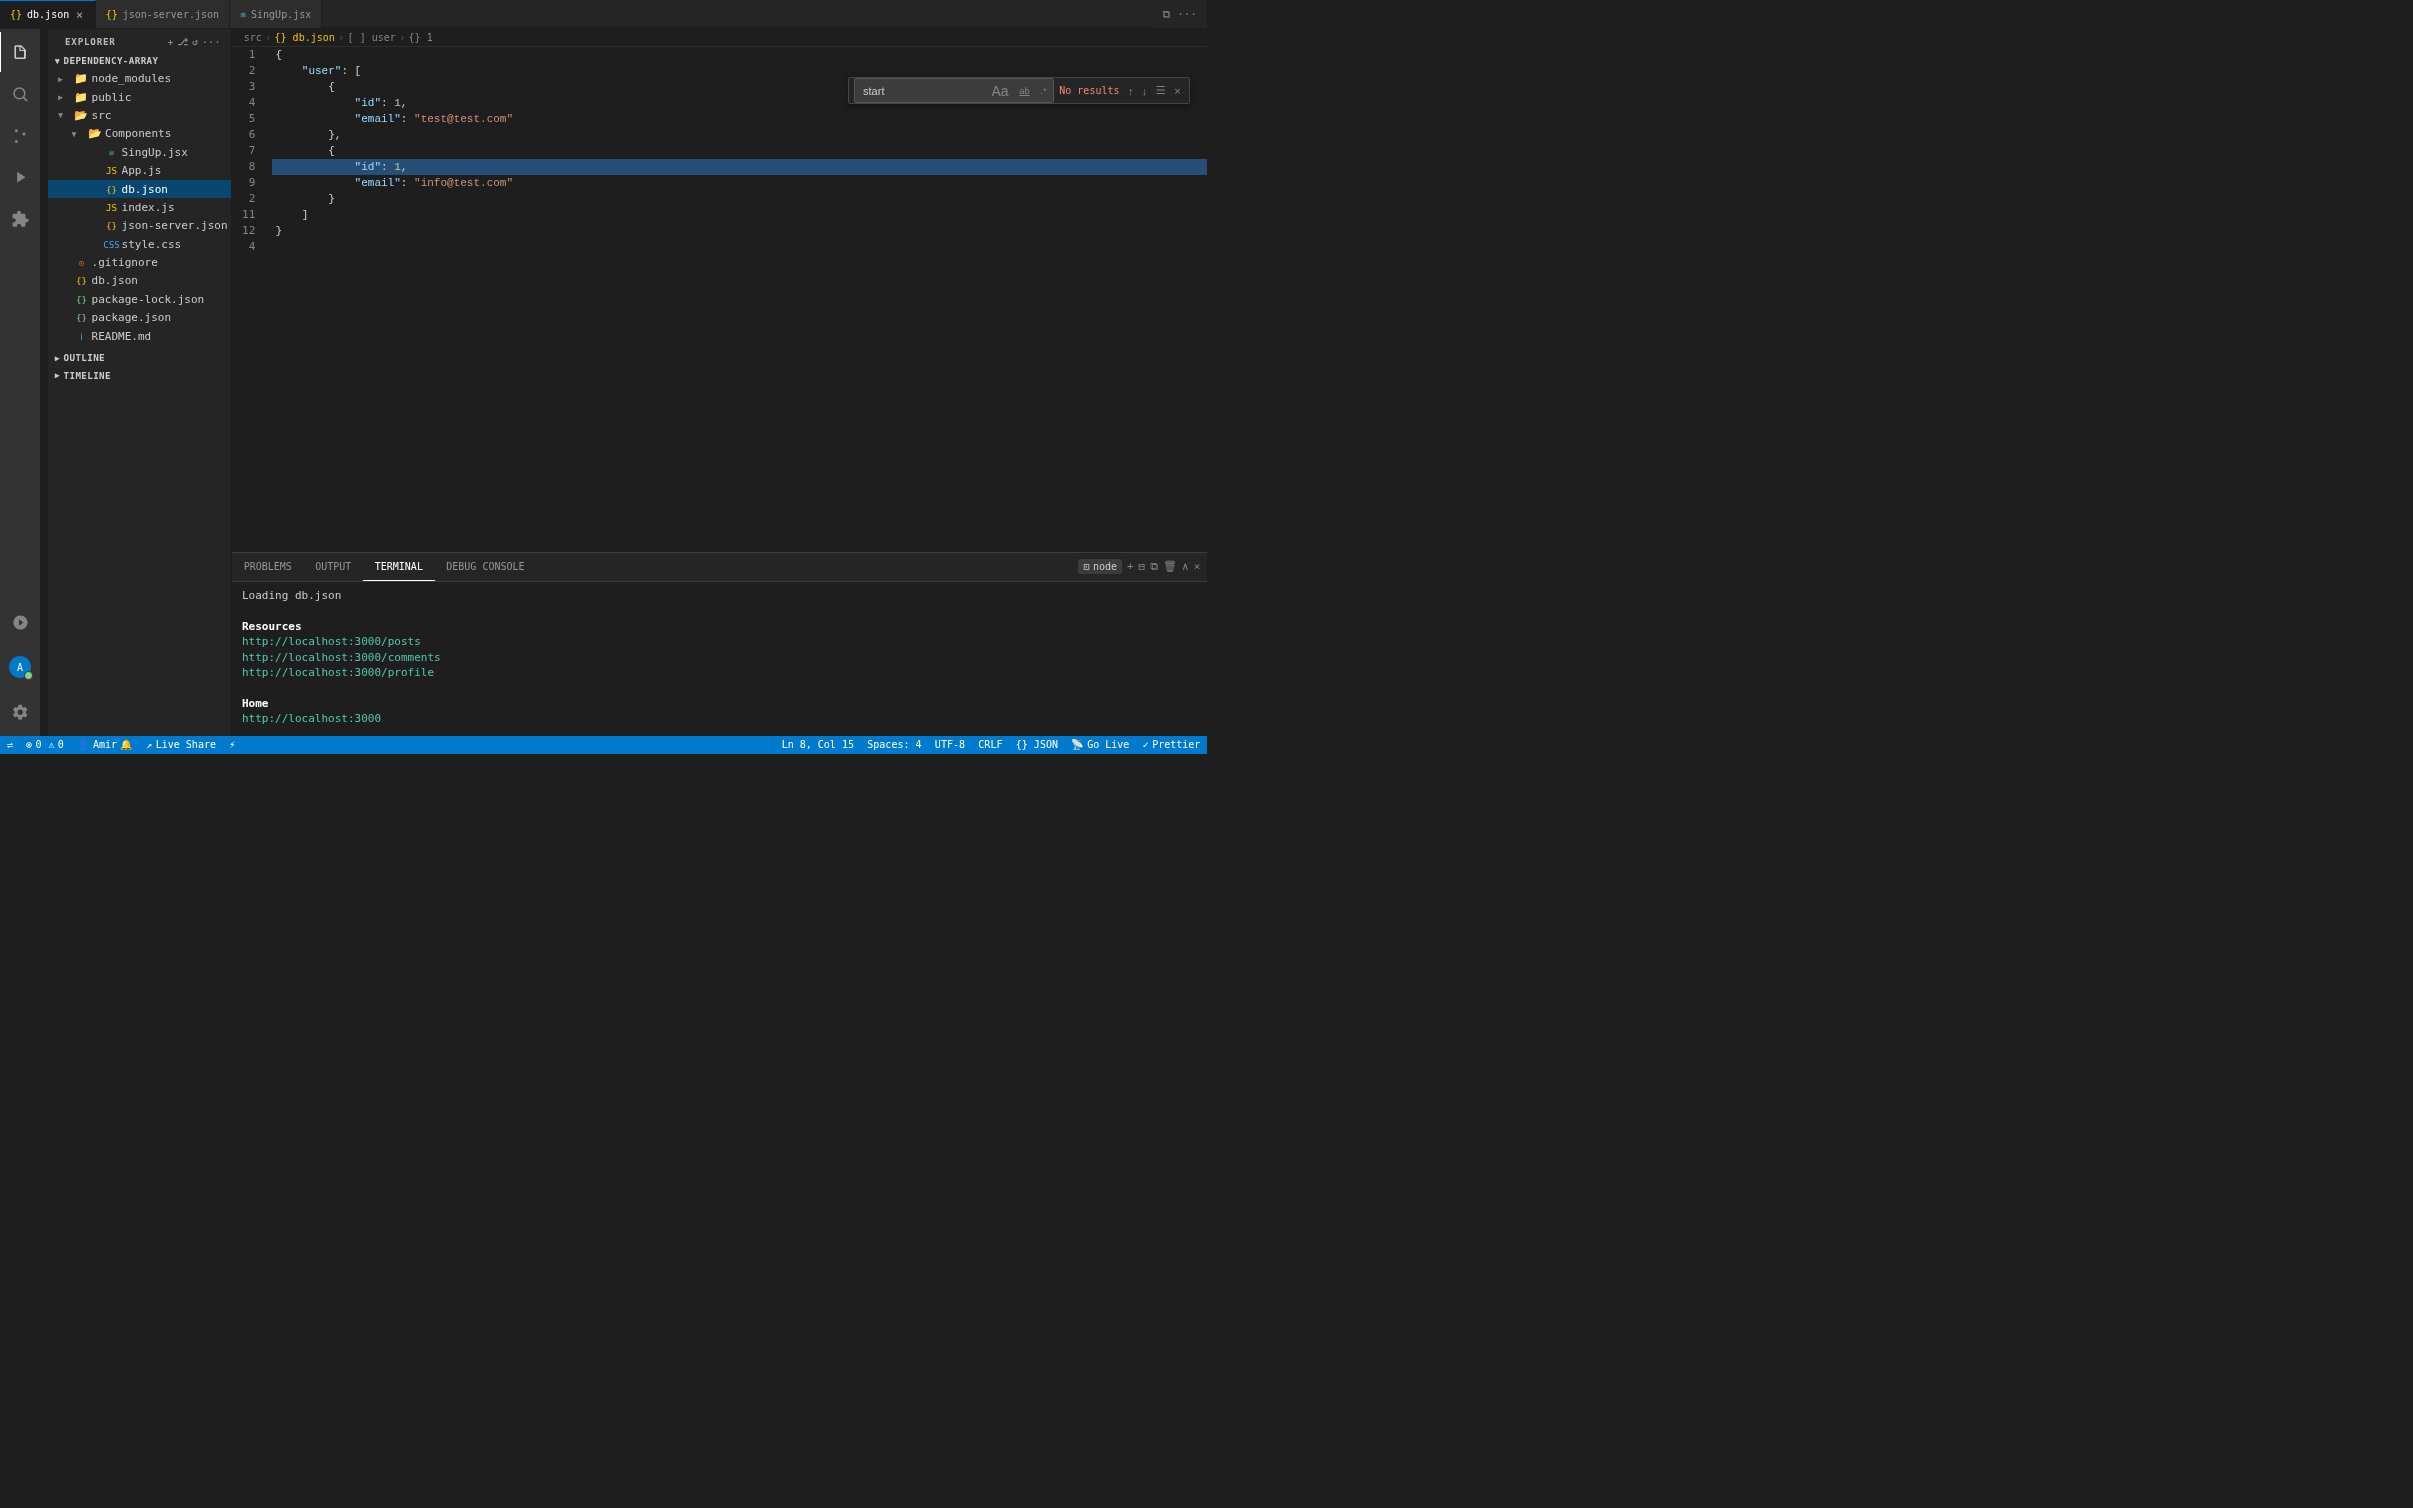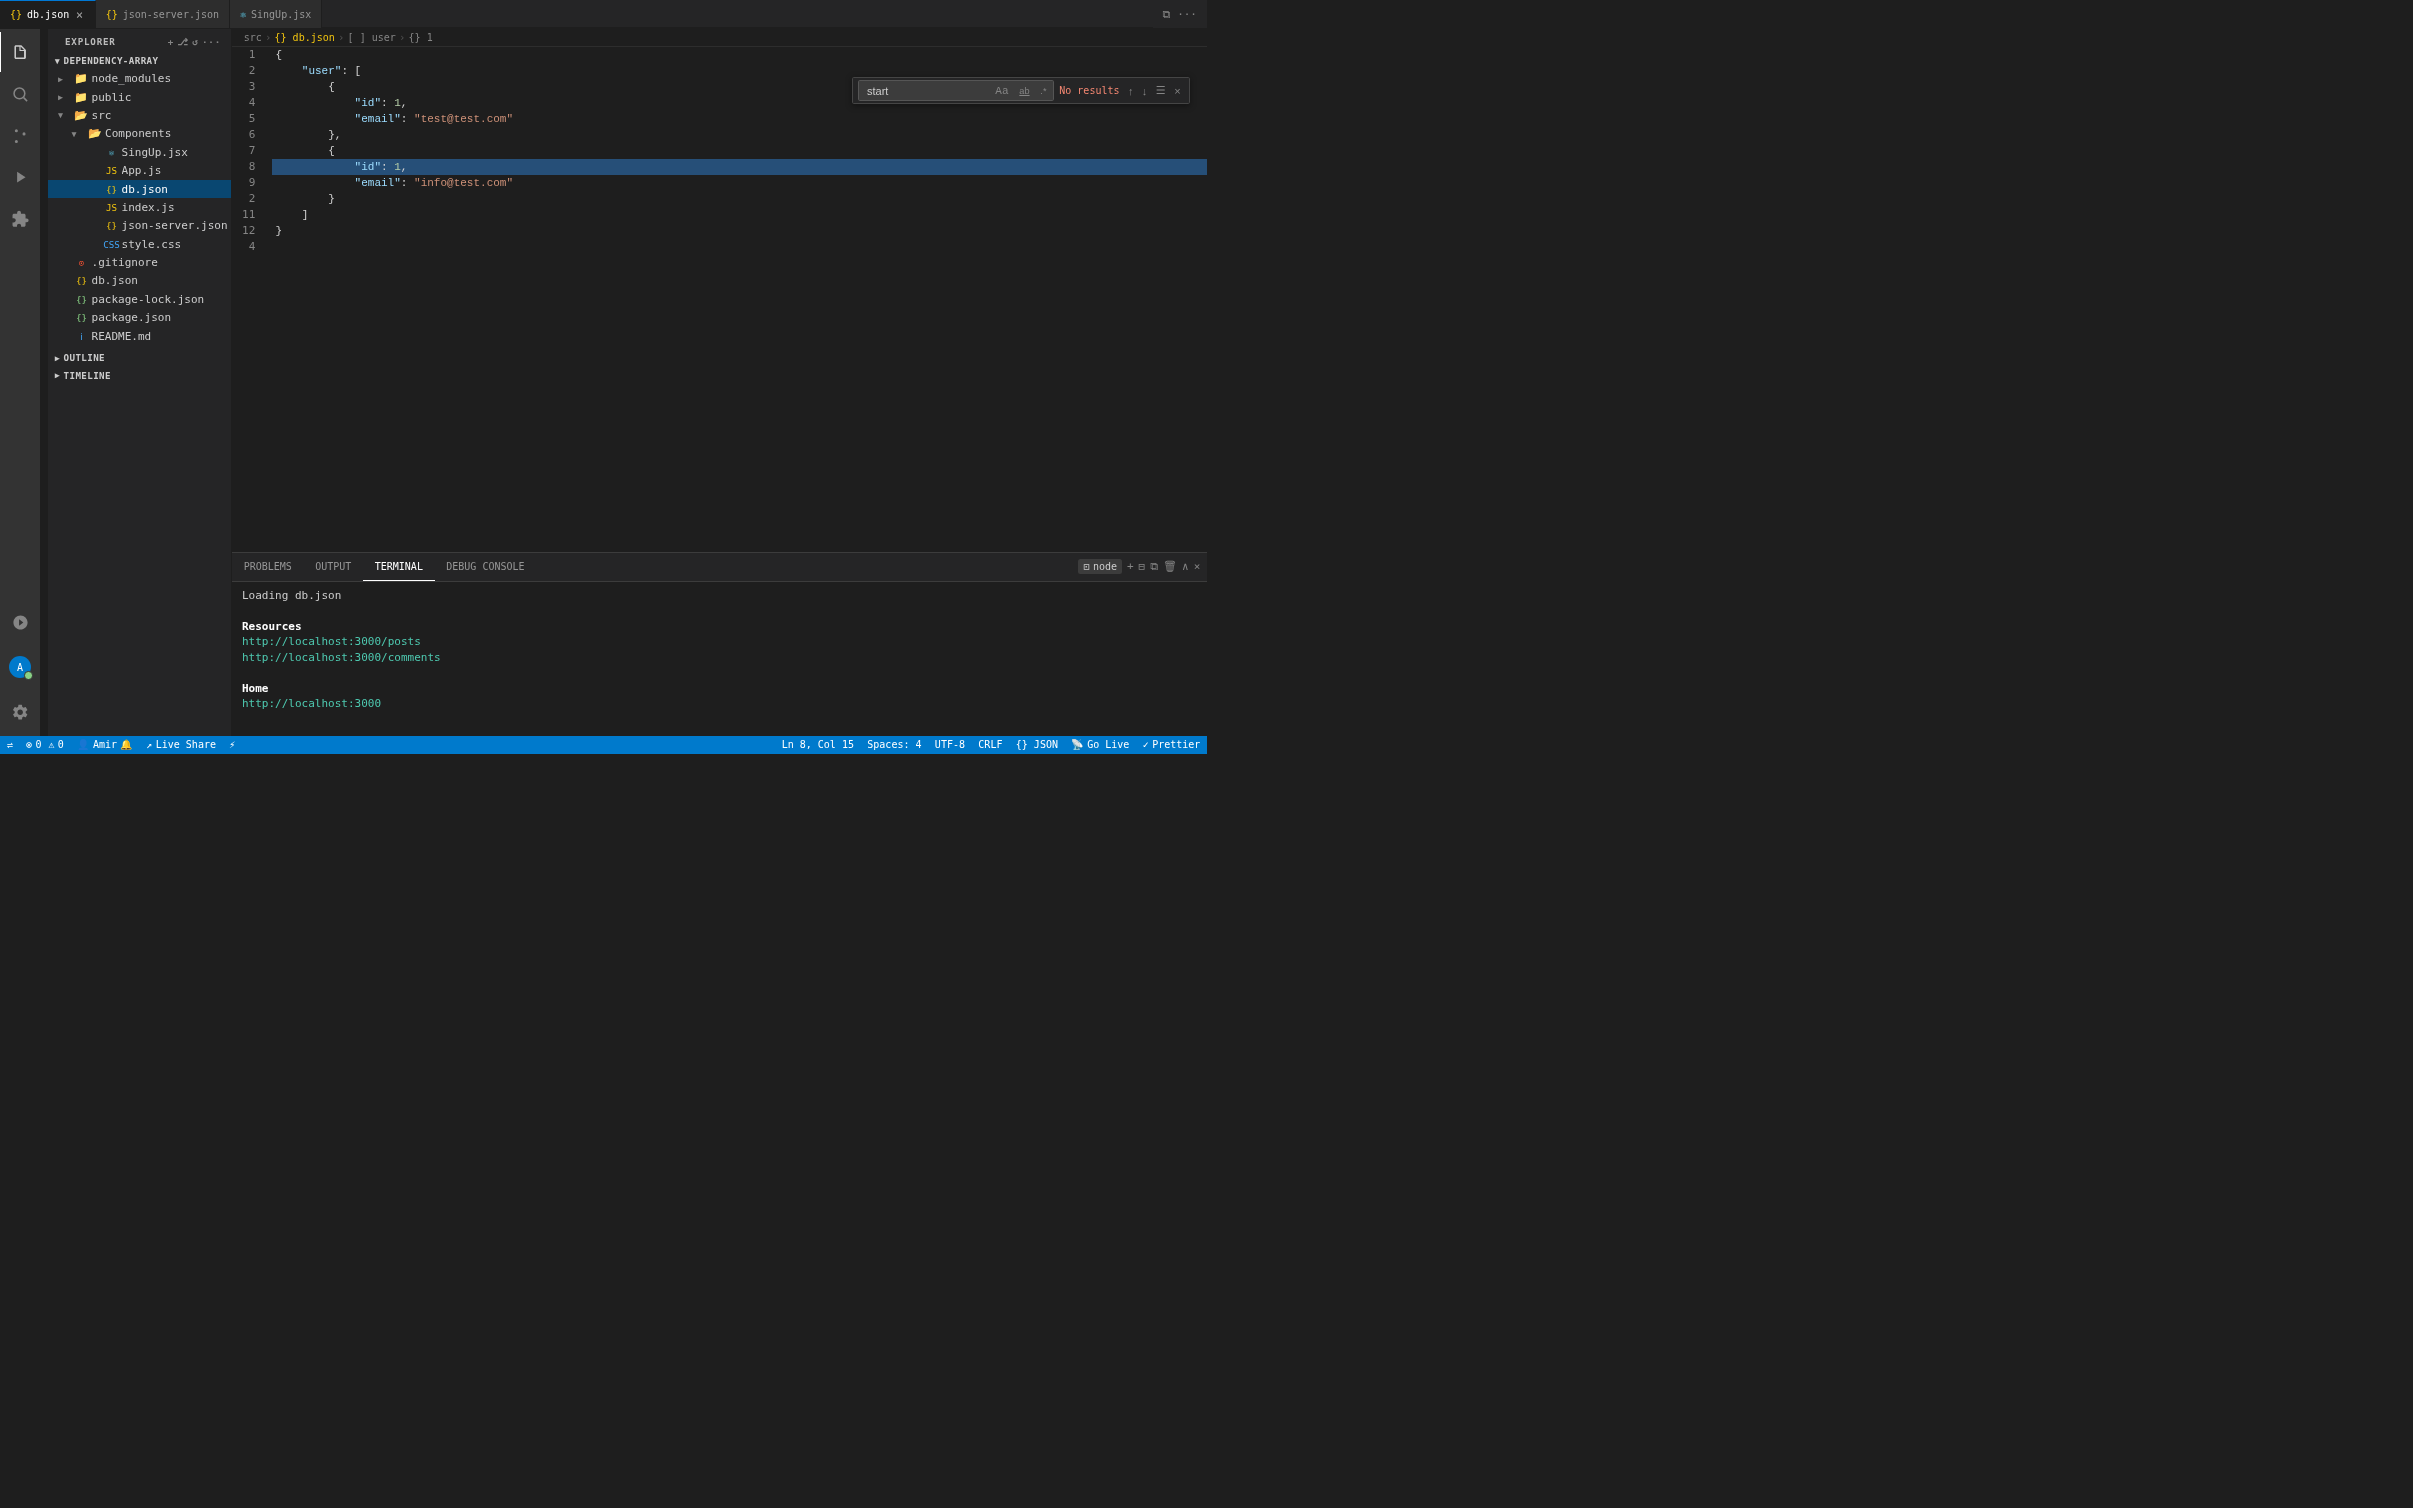--- a/index.html
+++ b/index.html
@@ -571,21 +571,21 @@
         <span style="cursor:pointer; color:#f1c40f;">{} db.json</span>
         <span class="breadcrumb-sep">›</span>
         <span style="cursor:pointer;">[ ] user</span>
         <span class="breadcrumb-sep">›</span>
         <span style="cursor:pointer;">{} 1</span>
       </div>
 
       <div class="find-widget">
         <div style="display:flex; align-items:center; gap:4px; background:#3c3c3c; border:0.8px solid #555; border-radius:1.7px; padding: 1.7px 3.4px;">
           <input class="find-input" style="background: transparent; border: none; width: 126px;" value="start">
-          <button class="find-btn" title="Match Case" style="font-size:11px; font-family:Liberation Mono, monospace;">Aa</button>
+          <button class="find-btn" title="Match Case" style="font-size:14px; font-family:Liberation Sans, sans-serif;">Aa</button>
           <button class="find-btn" title="Match Whole Word" style="font-size:9.2px; text-decoration:underline;">ab</button>
           <button class="find-btn" title="Use Regular Expression" style="font-size:9.2px;">.*</button>
         </div>
         <span class="find-result">No results</span>
         <div class="find-actions">
           <button class="find-btn">↑</button>
           <button class="find-btn">↓</button>
           <button class="find-btn">☰</button>
           <button class="find-btn">×</button>
         </div>
@@ -652,20 +652,21 @@
             <span style="cursor:pointer;">∧</span>
             <span style="cursor:pointer;">×</span>
           </div>
         </div>
         <div class="terminal-content scrollbar-thin">
           <div>Loading db.json</div>
           <div>&nbsp;</div>
           <div><span class="t-bold">Resources</span></div>
           <div><span class="t-url">http://localhost:3000/posts</span></div>
           <div><span class="t-url">http://localhost:3000/comments</span></div>
+          <div><span class="t-url">http://localhost:3000/profile</span></div>
           <div>&nbsp;</div>
           <div><span class="t-bold">Home</span></div>
           <div><span class="t-url">http://localhost:3000</span></div>
 
         </div>
       </div>
     </div>
   </div>
 
   <div class="status-bar">

